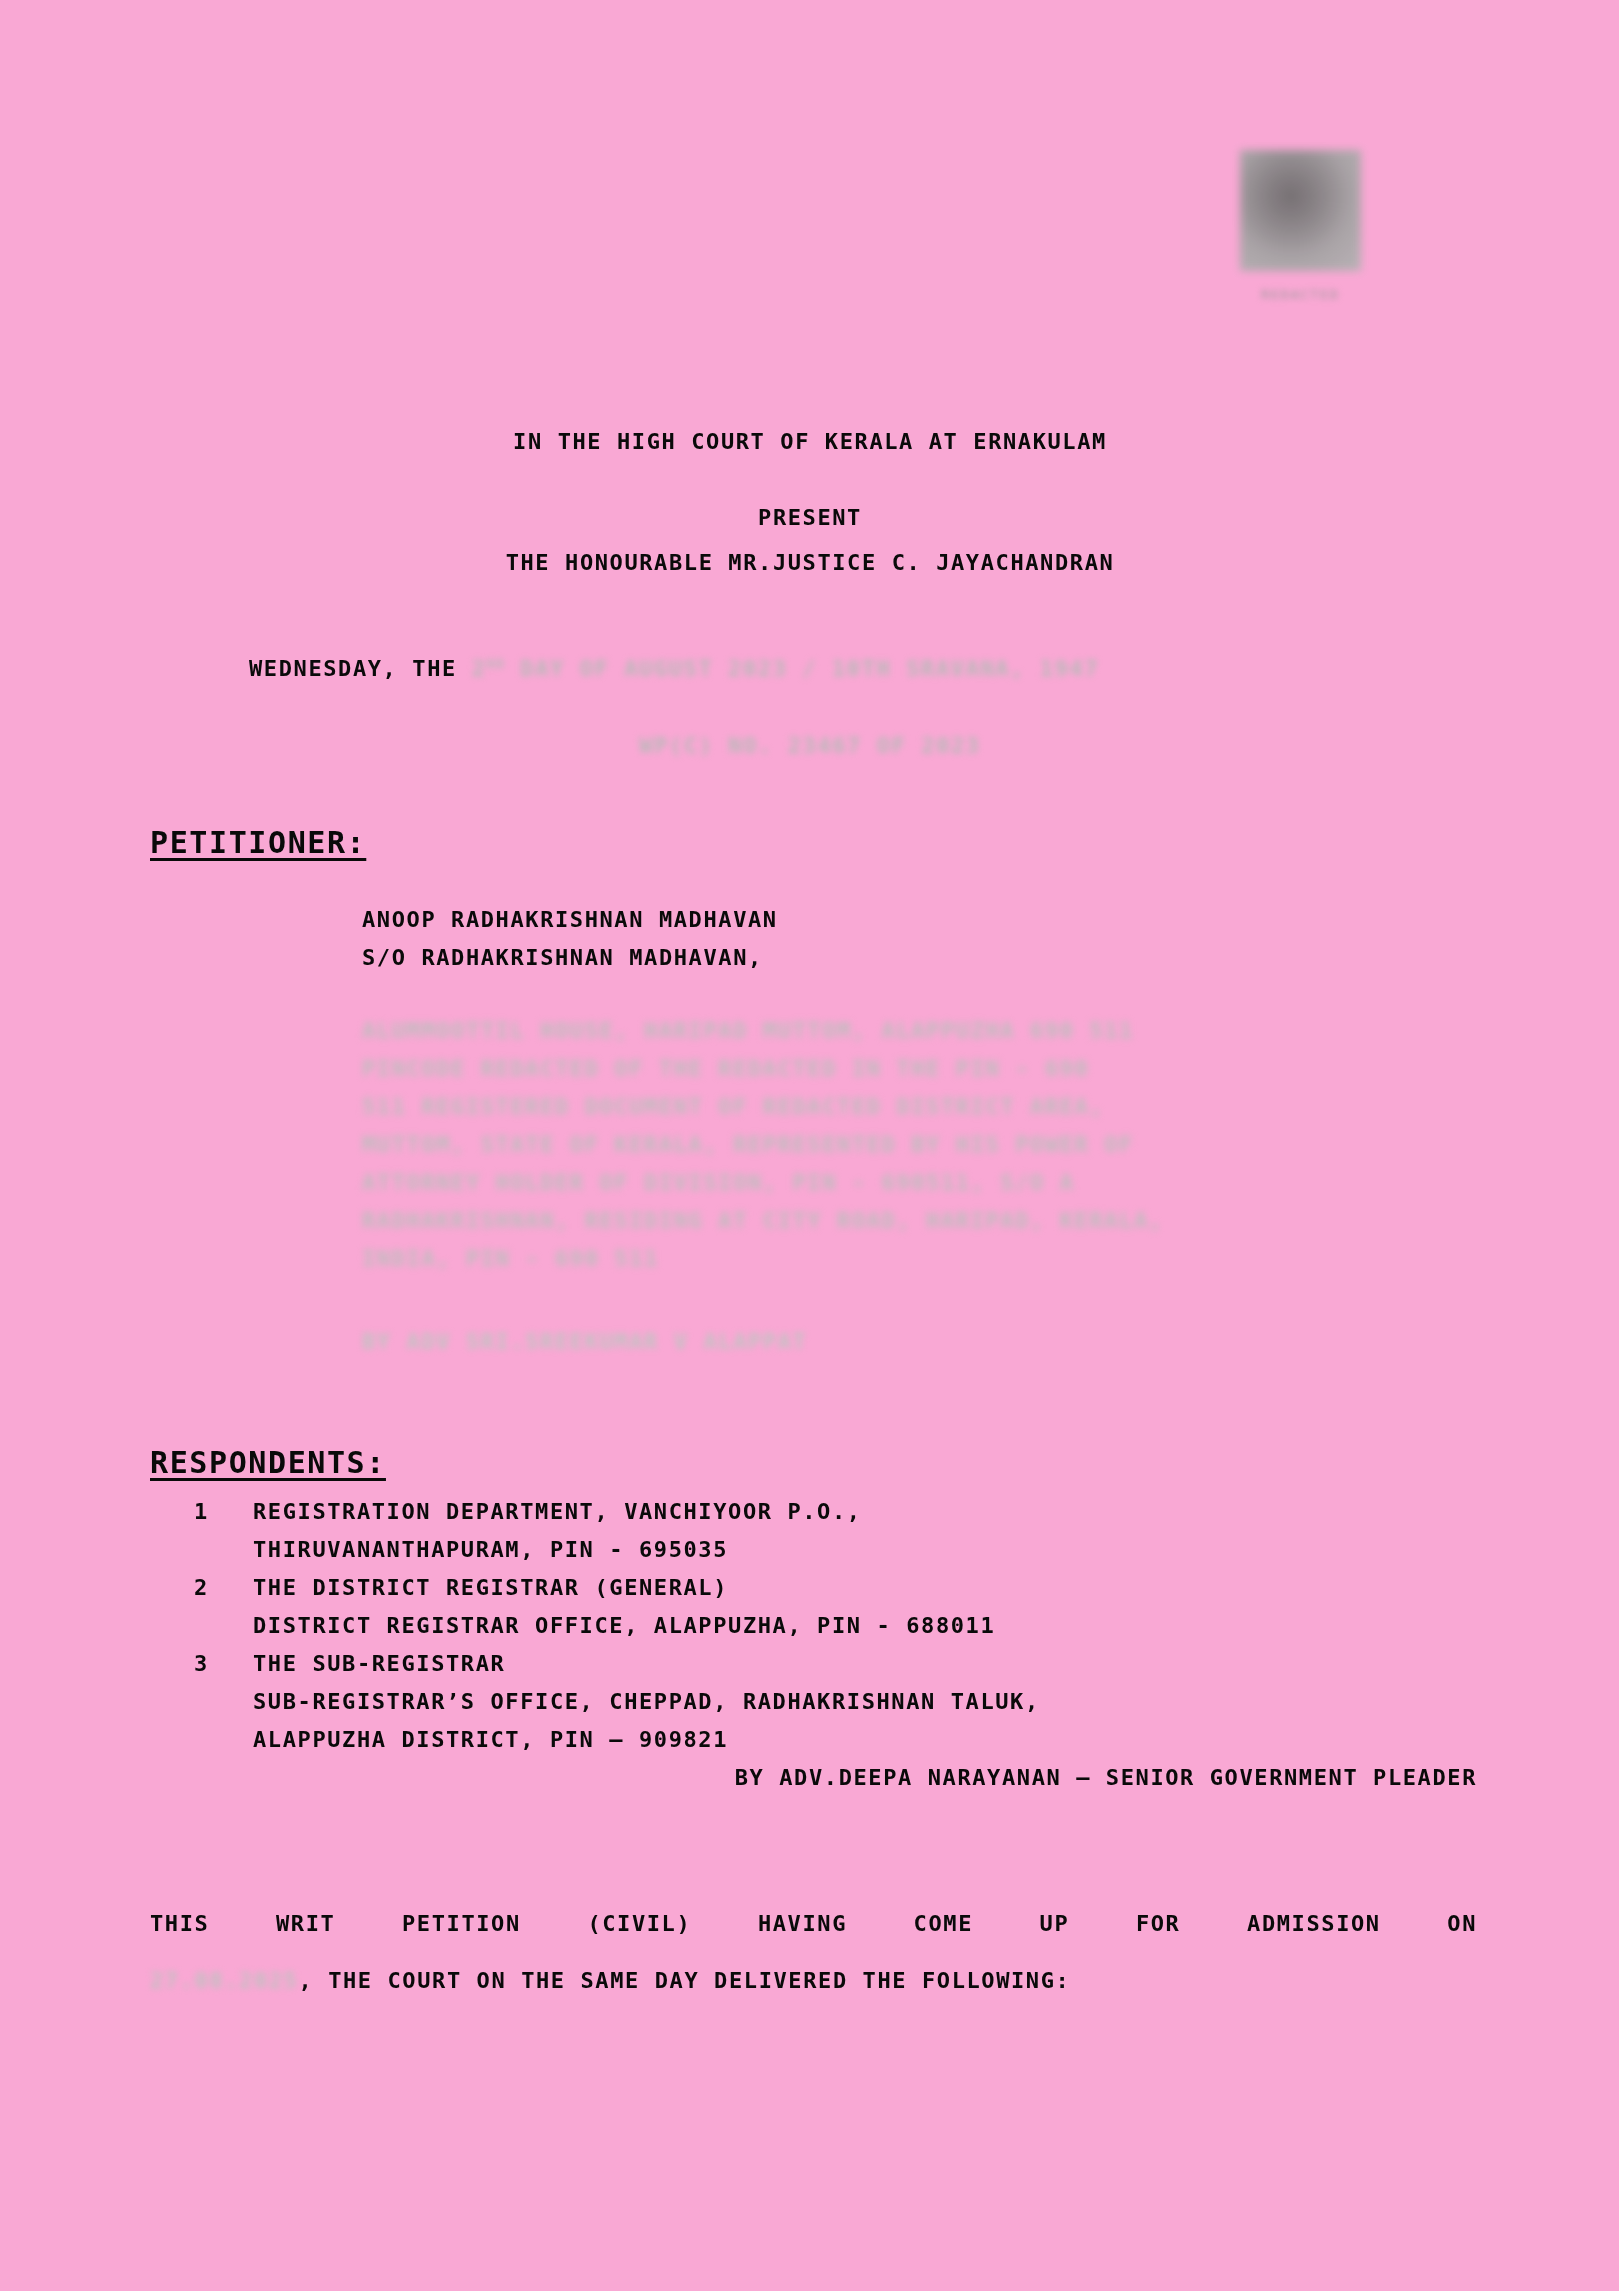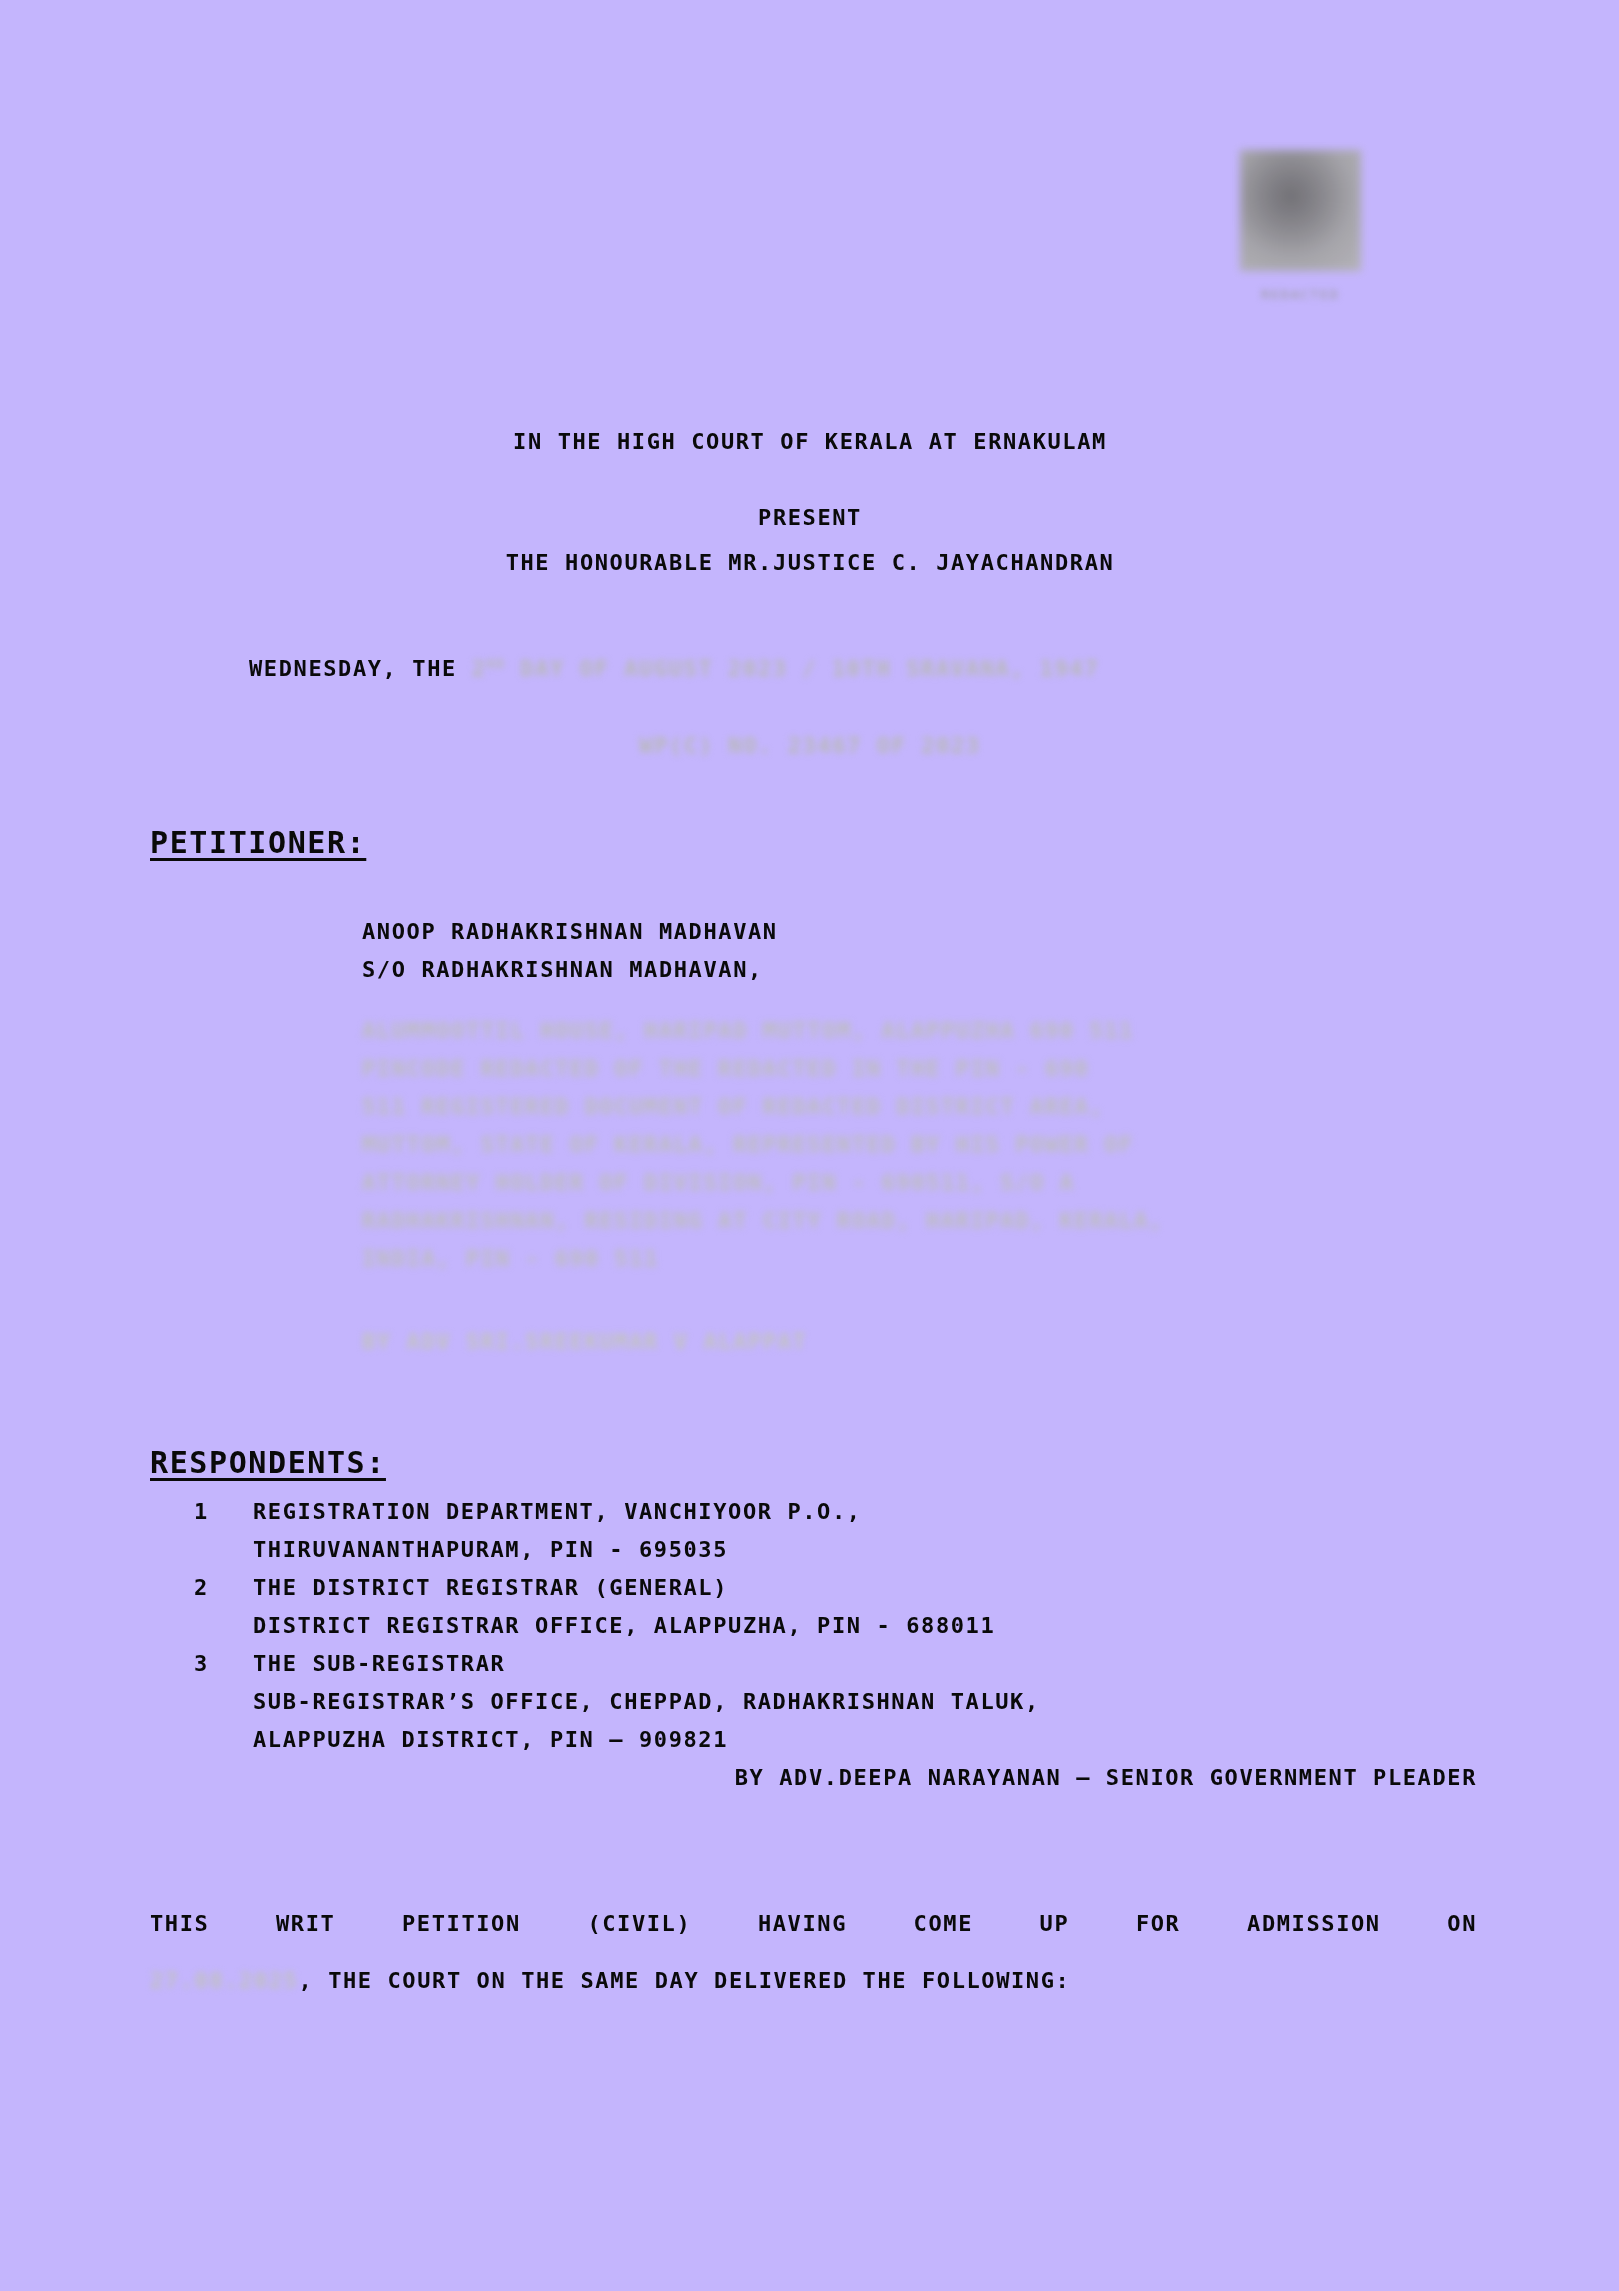--- a/index.html
+++ b/index.html
@@ -13,21 +13,21 @@
     position: relative;
     font-family: "DejaVu Sans Mono", monospace;
     color: #0a0a0a;
     overflow: hidden;
   }
   .page {
     position: absolute;
     left: 0; top: 0;
     width: 1620px;
     height: 2292px;
-    background: #c4b5fd;
+    background: #f9a8d4;
   }
 
   
   .emblem-wrap {
     position: absolute;
     left: 1231px;
     top: 150px;
     width: 139px;
     text-align: center;
   }
@@ -111,21 +111,20 @@
   }
   .h-petitioner { top: 825px; }
   .h-respondents { top: 1445px; }
 
   .body-block {
     position: absolute;
     left: 362px;
     font-size: 22px;
     line-height: 38px;
     white-space: pre;
-    margin-top: 12px;
   }
   .pet-lines { top: 901px; }
   .pet-blur {
     position: absolute;
     left: 362px;
     top: 1012px;
     width: 1089px;
     font-size: 22px;
     line-height: 38px;
     white-space: pre;

